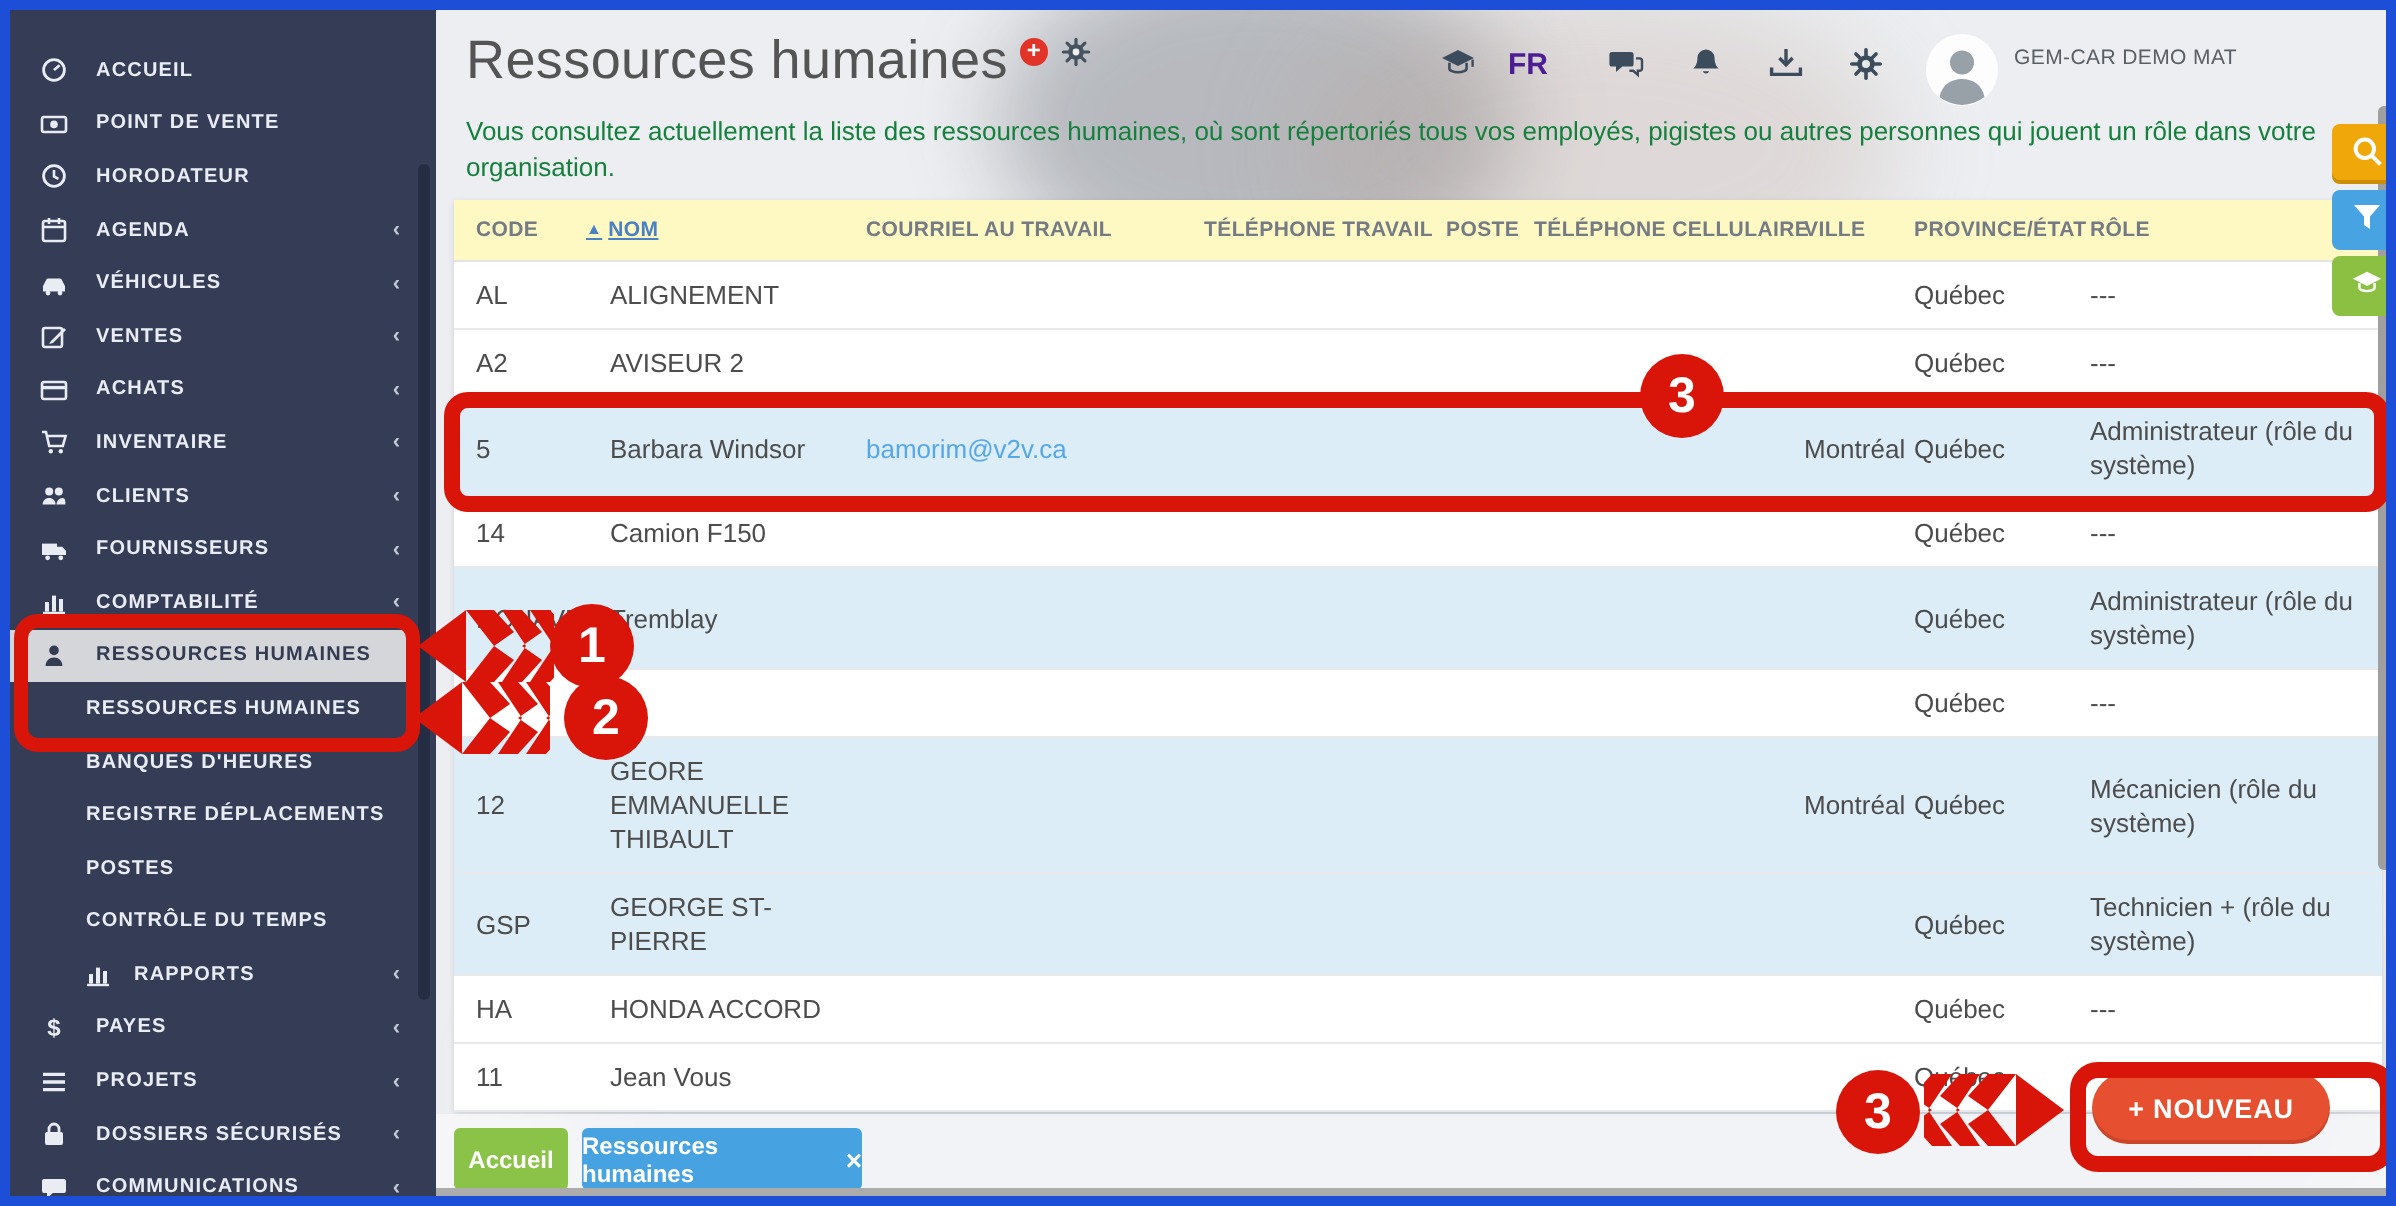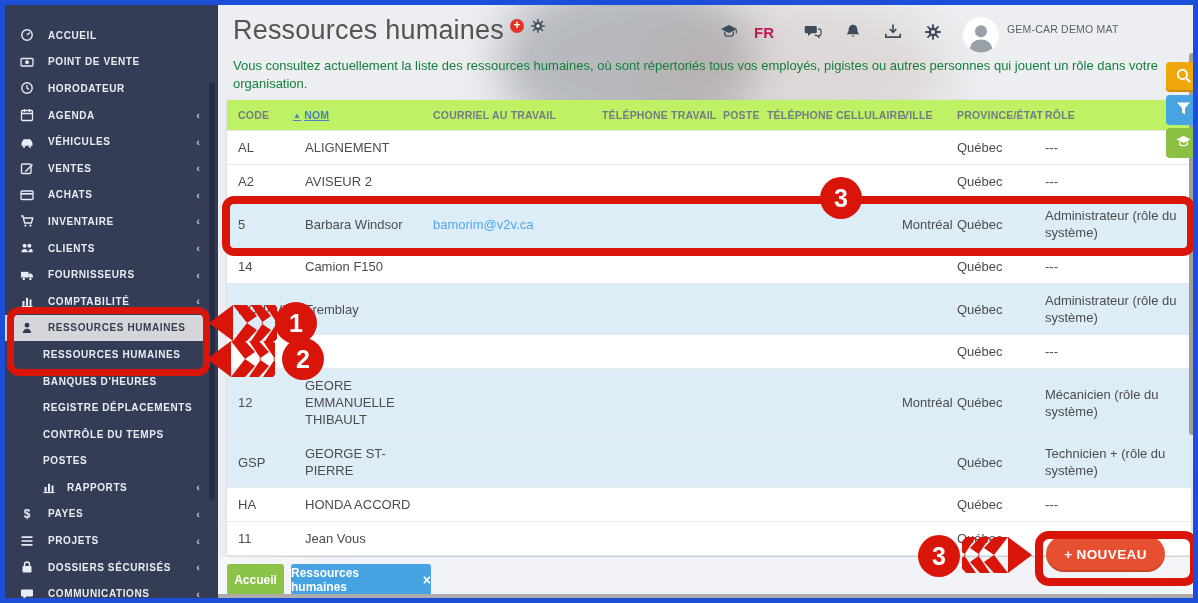--- a/index.html
+++ b/index.html
@@ -48,29 +48,29 @@
   .title-plus { width:14px; height:14px; background:#e23329; border-radius:50%; color:#fff;
                 font-size:12px; font-weight:bold; line-height:13px; text-align:center; margin-top:4px; cursor:pointer;}
   .title-gear { width:16px; height:16px; color:#44535f; margin-top:3px; cursor:pointer;}
   .title-gear svg { width:16px; height:16px; }
   .subtitle { position:absolute; left:15px; top:52px; width:940px; font-size:13px; line-height:18px;
               color:#15803d; z-index:3; }
 
   .topbar { position:absolute; top:18px; z-index:3; }
   .top-icon { position:absolute; width:22px; height:22px; color:#3d4c5c; cursor:pointer; }
   .top-icon svg { width:18px; height:18px; }
-  .lang { position:absolute; left:536px; top:1px; font-size:15px; font-weight:bold; color:#be185d; cursor:pointer;}
+  .lang { position:absolute; left:536px; top:1px; font-size:15px; font-weight:bold; color:#4c1d95; cursor:pointer;}
   .avatar { position:absolute; left:745px; top:-6px; width:36px; height:36px; cursor:pointer; }
   .user-block { position:absolute; left:789px; top:-4px; width:200px; cursor:pointer;}
   .user-name-blur { width:150px; height:11px; background:#8d939d; opacity:.55;
                     filter:blur(3px); border-radius:2px; }
   .user-org { margin-top:4px; font-size:10.5px; color:#5a5f66; letter-spacing:.2px; }
 
   
-  .card { position:absolute; left:9px; top:95px; width:964px; background:#bef264; z-index:2;
+  .card { position:absolute; left:9px; top:95px; width:964px; background:#fef9c3; z-index:2;
           box-shadow:0 1px 3px rgba(0,0,0,.12); }
   .thead, .trow { display:grid; grid-template-columns:67px 128px 169px 121px 44px 135px 55px 88px 1fr;
                   padding-left:11px; }
   .thead { height:31px; align-items:center; border-bottom:1px solid #e2e4e6; }
   .th { font-size:10.5px; font-weight:bold; color:#757b85; letter-spacing:.2px; white-space:nowrap; cursor:pointer;}
   .th.sorted { color:#4a80c4; }
   .th .sort-arrow { font-size:8px; margin-right:3px; position:relative; top:-1px;}
   .trow { min-height:33px; align-items:center; border-bottom:1px solid #e7e9ea; cursor:pointer; background:#fff;}
   .trow.hl { background:#dcedf8; }
   .td { font-size:13px; color:#4c4c4c; line-height:17px; padding:8px 6px 8px 0; }
@@ -246,24 +246,24 @@
         <div class="side-item sub">
           <span class="si-label">RESSOURCES HUMAINES</span>
         </div>
         <div class="side-item sub">
           <span class="si-label">BANQUES D'HEURES</span>
         </div>
         <div class="side-item sub">
           <span class="si-label">REGISTRE DÉPLACEMENTS</span>
         </div>
         <div class="side-item sub">
+          <span class="si-label">POSTES</span>
+        </div>
+        <div class="side-item sub">
           <span class="si-label">CONTRÔLE DU TEMPS</span>
-        </div>
-        <div class="side-item sub">
-          <span class="si-label">POSTES</span>
         </div>
         <div class="side-item sub">
           <span class="si-icon">
             <svg viewBox="0 0 14 14">
               <path d="M1.5 12.5h11" stroke="currentColor" stroke-width="1.2"></path>
               <rect x="2.5" y="7" width="2" height="4.8" fill="currentColor"></rect>
               <rect x="6" y="3.8" width="2" height="8" fill="currentColor"></rect>
               <rect x="9.5" y="5.5" width="2" height="6.3" fill="currentColor"></rect>
             </svg>
           </span>

